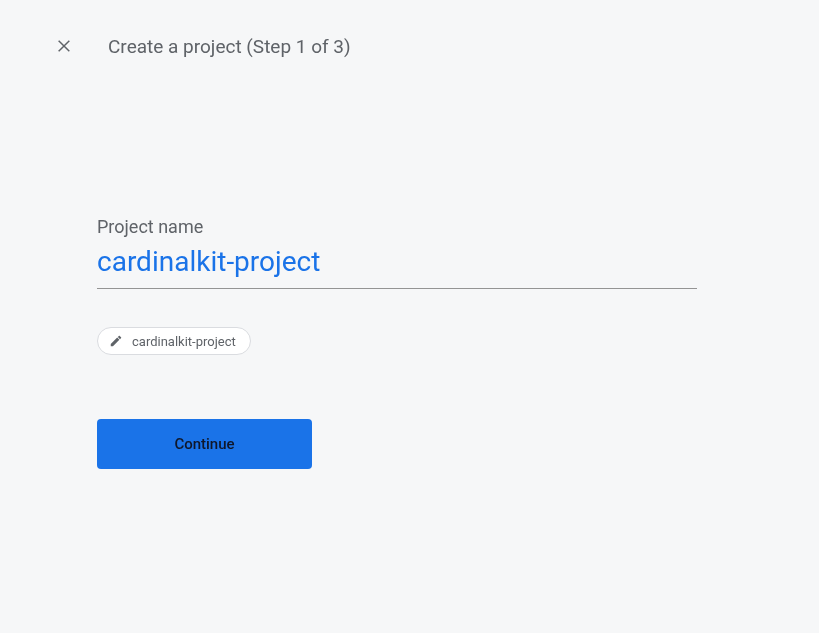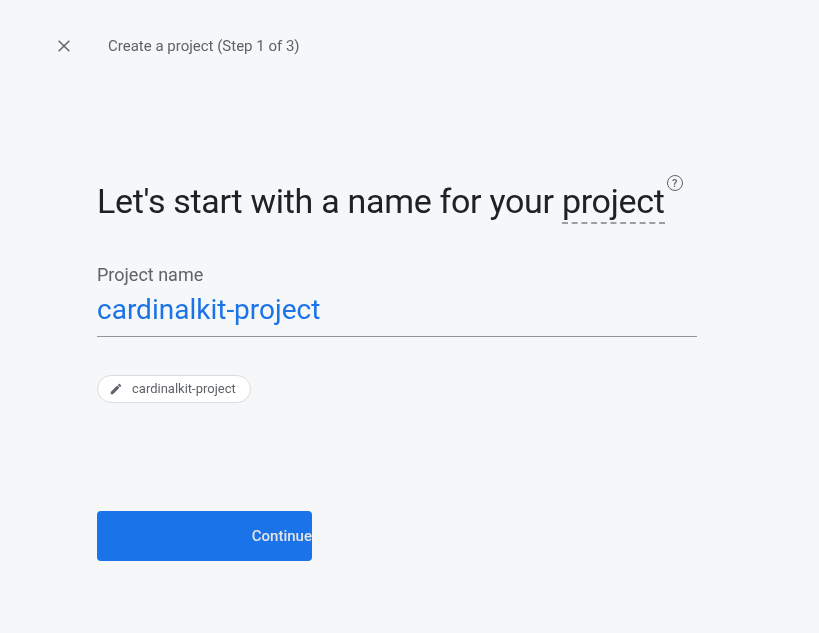--- a/index.html
+++ b/index.html
@@ -23,21 +23,21 @@
     .close-btn {
       width: 24px;
       height: 24px;
       display: flex;
       align-items: center;
       justify-content: center;
       cursor: pointer;
       color: #5f6368;
     }
     .header-title {
-      font-size: 15px;
+      font-size: 19px;
       color: #5f6368;
       font-weight: 400;
     }
     .content {
       padding: 120px 0 0 97px;
       max-width: 700px;
     }
     .heading {
       font-size: 34px;
       font-weight: 400;
@@ -108,53 +108,48 @@
       align-items: center;
       justify-content: center;
       color: #5f6368;
     }
     .chip-text {
       font-size: 13px;
       color: #5f6368;
     }
     .continue-btn {
       display: inline-block;
-      margin-top: 108px;
+      margin-top: 64px;
       background: #1a73e8;
-      color: #e5e5e5;
+      color: #0f172a;
       border: none;
       border-radius: 4px;
       padding: 16px 0;
       width: 215px;
       font-size: 15px;
       font-weight: 500;
       cursor: pointer;
       font-family: inherit;
-      text-align: right;
+      text-align: center;
     }
   </style>
 </head>
 <body>
 
 <div class="header">
   <div class="close-btn">
     <svg width="16" height="16" viewBox="0 0 24 24" fill="none" stroke="currentColor" stroke-width="2.2">
       <line x1="4" y1="4" x2="20" y2="20"></line>
       <line x1="20" y1="4" x2="4" y2="20"></line>
     </svg>
   </div>
   <div class="header-title">Create a project (Step 1 of 3)</div>
 </div>
 
 <div class="content">
-  <h1 class="heading">
-    <span>Let's start with a name for your </span><span class="project-word">project</span><span class="help-icon-sup">
-        <span class="help-circle">?</span>
-      </span>
-  </h1>
 
   <div class="field-wrap">
     <div class="field-label">Project name</div>
     <input class="field-input" type="text" value="cardinalkit-project" style="">
   </div>
 
   <div class="chip">
     <span class="chip-icon">
       <svg width="14" height="14" viewBox="0 0 24 24" fill="currentColor">
         <path d="M3 17.25V21h3.75L17.81 9.94l-3.75-3.75L3 17.25zM20.71 7.04c.39-.39.39-1.02 0-1.41l-2.34-2.34c-.39-.39-1.02-.39-1.41 0l-1.83 1.83 3.75 3.75 1.83-1.83z"></path>

